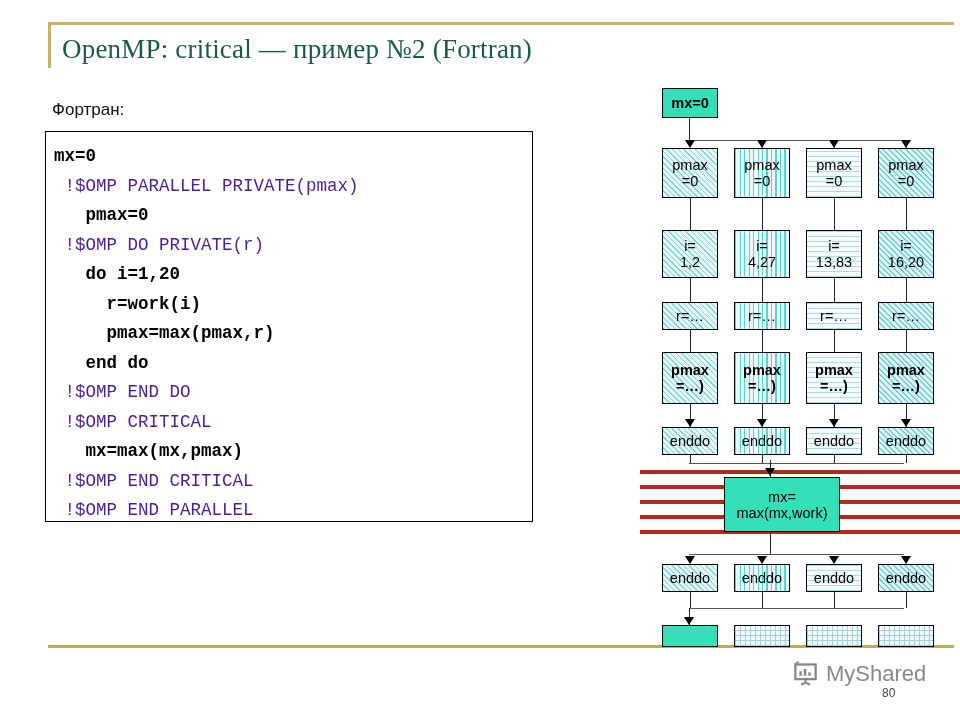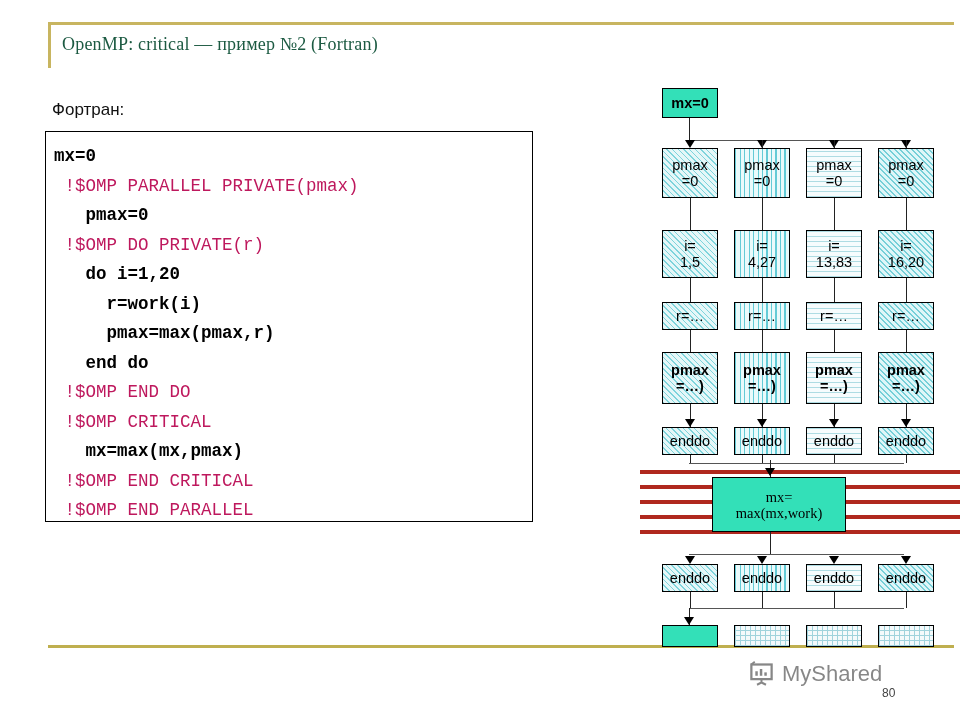--- a/index.html
+++ b/index.html
@@ -23,21 +23,21 @@
   #gold-bottom-rule {
     position: absolute; left: 48px; top: 645px;
     width: 906px; height: 3px;
     background: #BFAF4F;
   }
 
   
   #slide-title {
     position: absolute; left: 62px; top: 34px;
     font-family: "Liberation Serif", serif;
-    font-size: 18px;
+    font-size: 27px;
     color: #1C5A42;
     white-space: nowrap;
     letter-spacing: .2px;
   }
 
   
   #lang-label {
     position: absolute; left: 52px; top: 100px;
     font-size: 17px; color: #111;
   }
@@ -51,21 +51,21 @@
   #code-listing {
     margin: 0;
     font-family: "Liberation Mono", monospace;
     font-size: 17.5px;
     line-height: 29.5px;
     color: #000;
     white-space: pre;
   }
   #code-listing .ln { display: block; }
   #code-listing .code { font-weight: bold; color: #000; }
-  #code-listing .dir  { font-weight: normal; color: #be185d; }
+  #code-listing .dir  { font-weight: normal; color: #4c1d95; }
 
   
   #diagram {
     position: absolute; left: 640px; top: 80px;
     width: 320px; height: 560px;
   }
   .node {
     position: absolute;
     border: 1px solid #000;
     font-size: 14.5px;
@@ -117,21 +117,21 @@
     border-right: 5px solid transparent;
     border-top: 8px solid #000;
   }
   .redline {
     position: absolute; height: 4px; background: #B0281E;
     left: 0; width: 320px;
   }
 
   
   #watermark {
-    position: absolute; left: 748px; top: 660px;
+    position: absolute; left: 792px; top: 660px;
     display: flex; align-items: center; gap: 7px;
     opacity: .72;
   }
   #watermark .wm-text {
     font-size: 22px; color: #5a5a5a; font-family: "Liberation Sans", sans-serif;
   }
   #page-number {
     position: absolute; left: 882px; top: 686px;
     font-size: 12px; color: #444;
   }
@@ -161,21 +161,21 @@
 
   <div id="threads-layer">
       <div class="arrow" style="left: 45px; top: 60px;"></div>
       <div class="node fill-diag" style="left: 22px; top: 68px; width: 56px; height: 50px;">
         <span class="l">pmax</span>
         <span class="l">=0</span>
       </div>
       <div class="vline" style="left: 50px; top: 118px; height: 32px;"></div>
       <div class="node fill-diag" style="left: 22px; top: 150px; width: 56px; height: 48px;">
         <span class="l">i=</span>
-        <span class="l">1,5</span>
+        <span class="l">1,2</span>
       </div>
       <div class="vline" style="left: 50px; top: 198px; height: 24px;"></div>
       <div class="node fill-diag" style="left: 22px; top: 222px; width: 56px; height: 28px;">
         <span class="l">r=…</span>
       </div>
       <div class="vline" style="left: 50px; top: 250px; height: 22px;"></div>
       <div class="node fill-diag bold" style="left: 22px; top: 272px; width: 56px; height: 52px;">
         <span class="l">pmax</span>
         <span class="l">=…)</span>
       </div>
@@ -294,21 +294,21 @@
     </div>
 
   <div id="critical-bars">
       <div class="redline" style="top: 390px; background: rgb(176, 40, 30);"></div>
       <div class="redline" style="top: 405px; background: rgb(176, 40, 30);"></div>
       <div class="redline" style="top: 420px; background: rgb(176, 40, 30);"></div>
       <div class="redline" style="top: 435px; background: rgb(176, 40, 30);"></div>
       <div class="redline" style="top: 450px; background: rgb(176, 40, 30);"></div>
     </div>
 
-  <div class="node solid" style="left:72px;top:397px;width:134px;height:55px;font-family:Liberation Serif, serif;">
+  <div class="node solid" style="left:84px;top:397px;width:116px;height:55px;">
     <span class="l">mx=</span>
     <span class="l">max(mx,work)</span>
   </div>
 
   <div class="vline" style="left:130px;top:380px;height:17px;"></div>
   <div class="arrow" style="left:125px;top:388px;"></div>
   <div class="vline" style="left:130px;top:452px;height:22px;"></div>
   <div class="hline" style="left:49px;top:474px;width:215px;"></div>
 </div>
 

